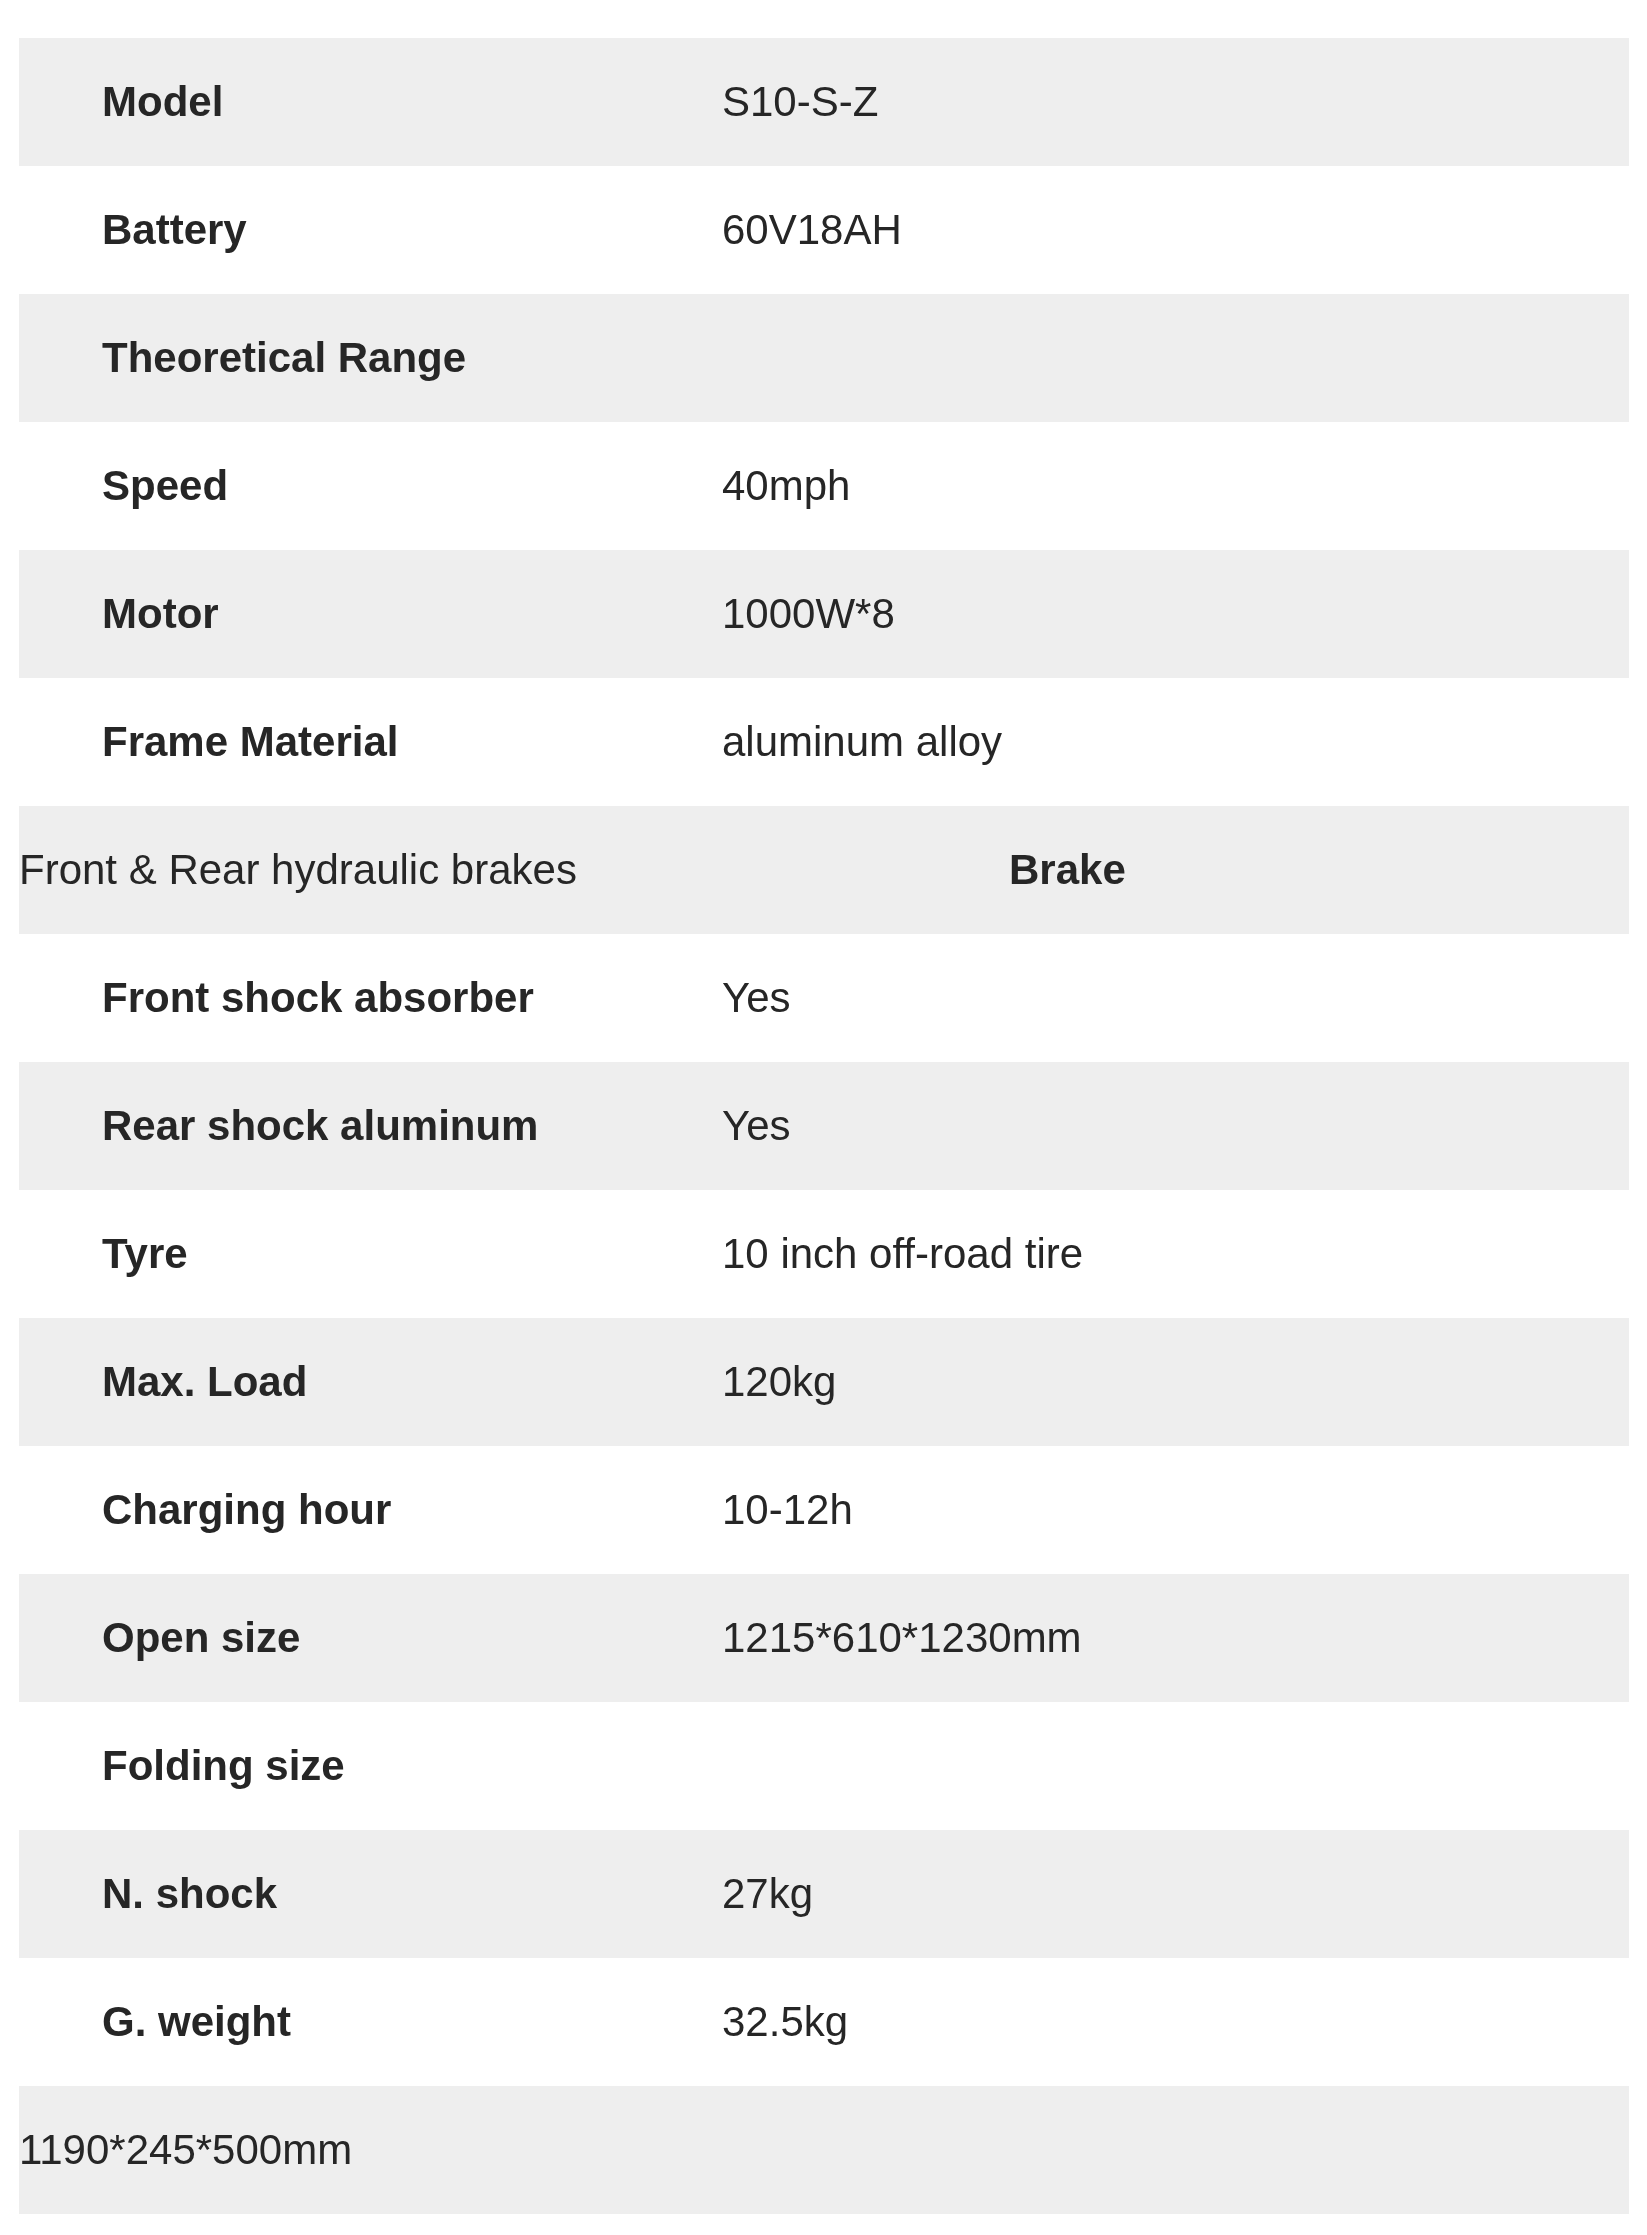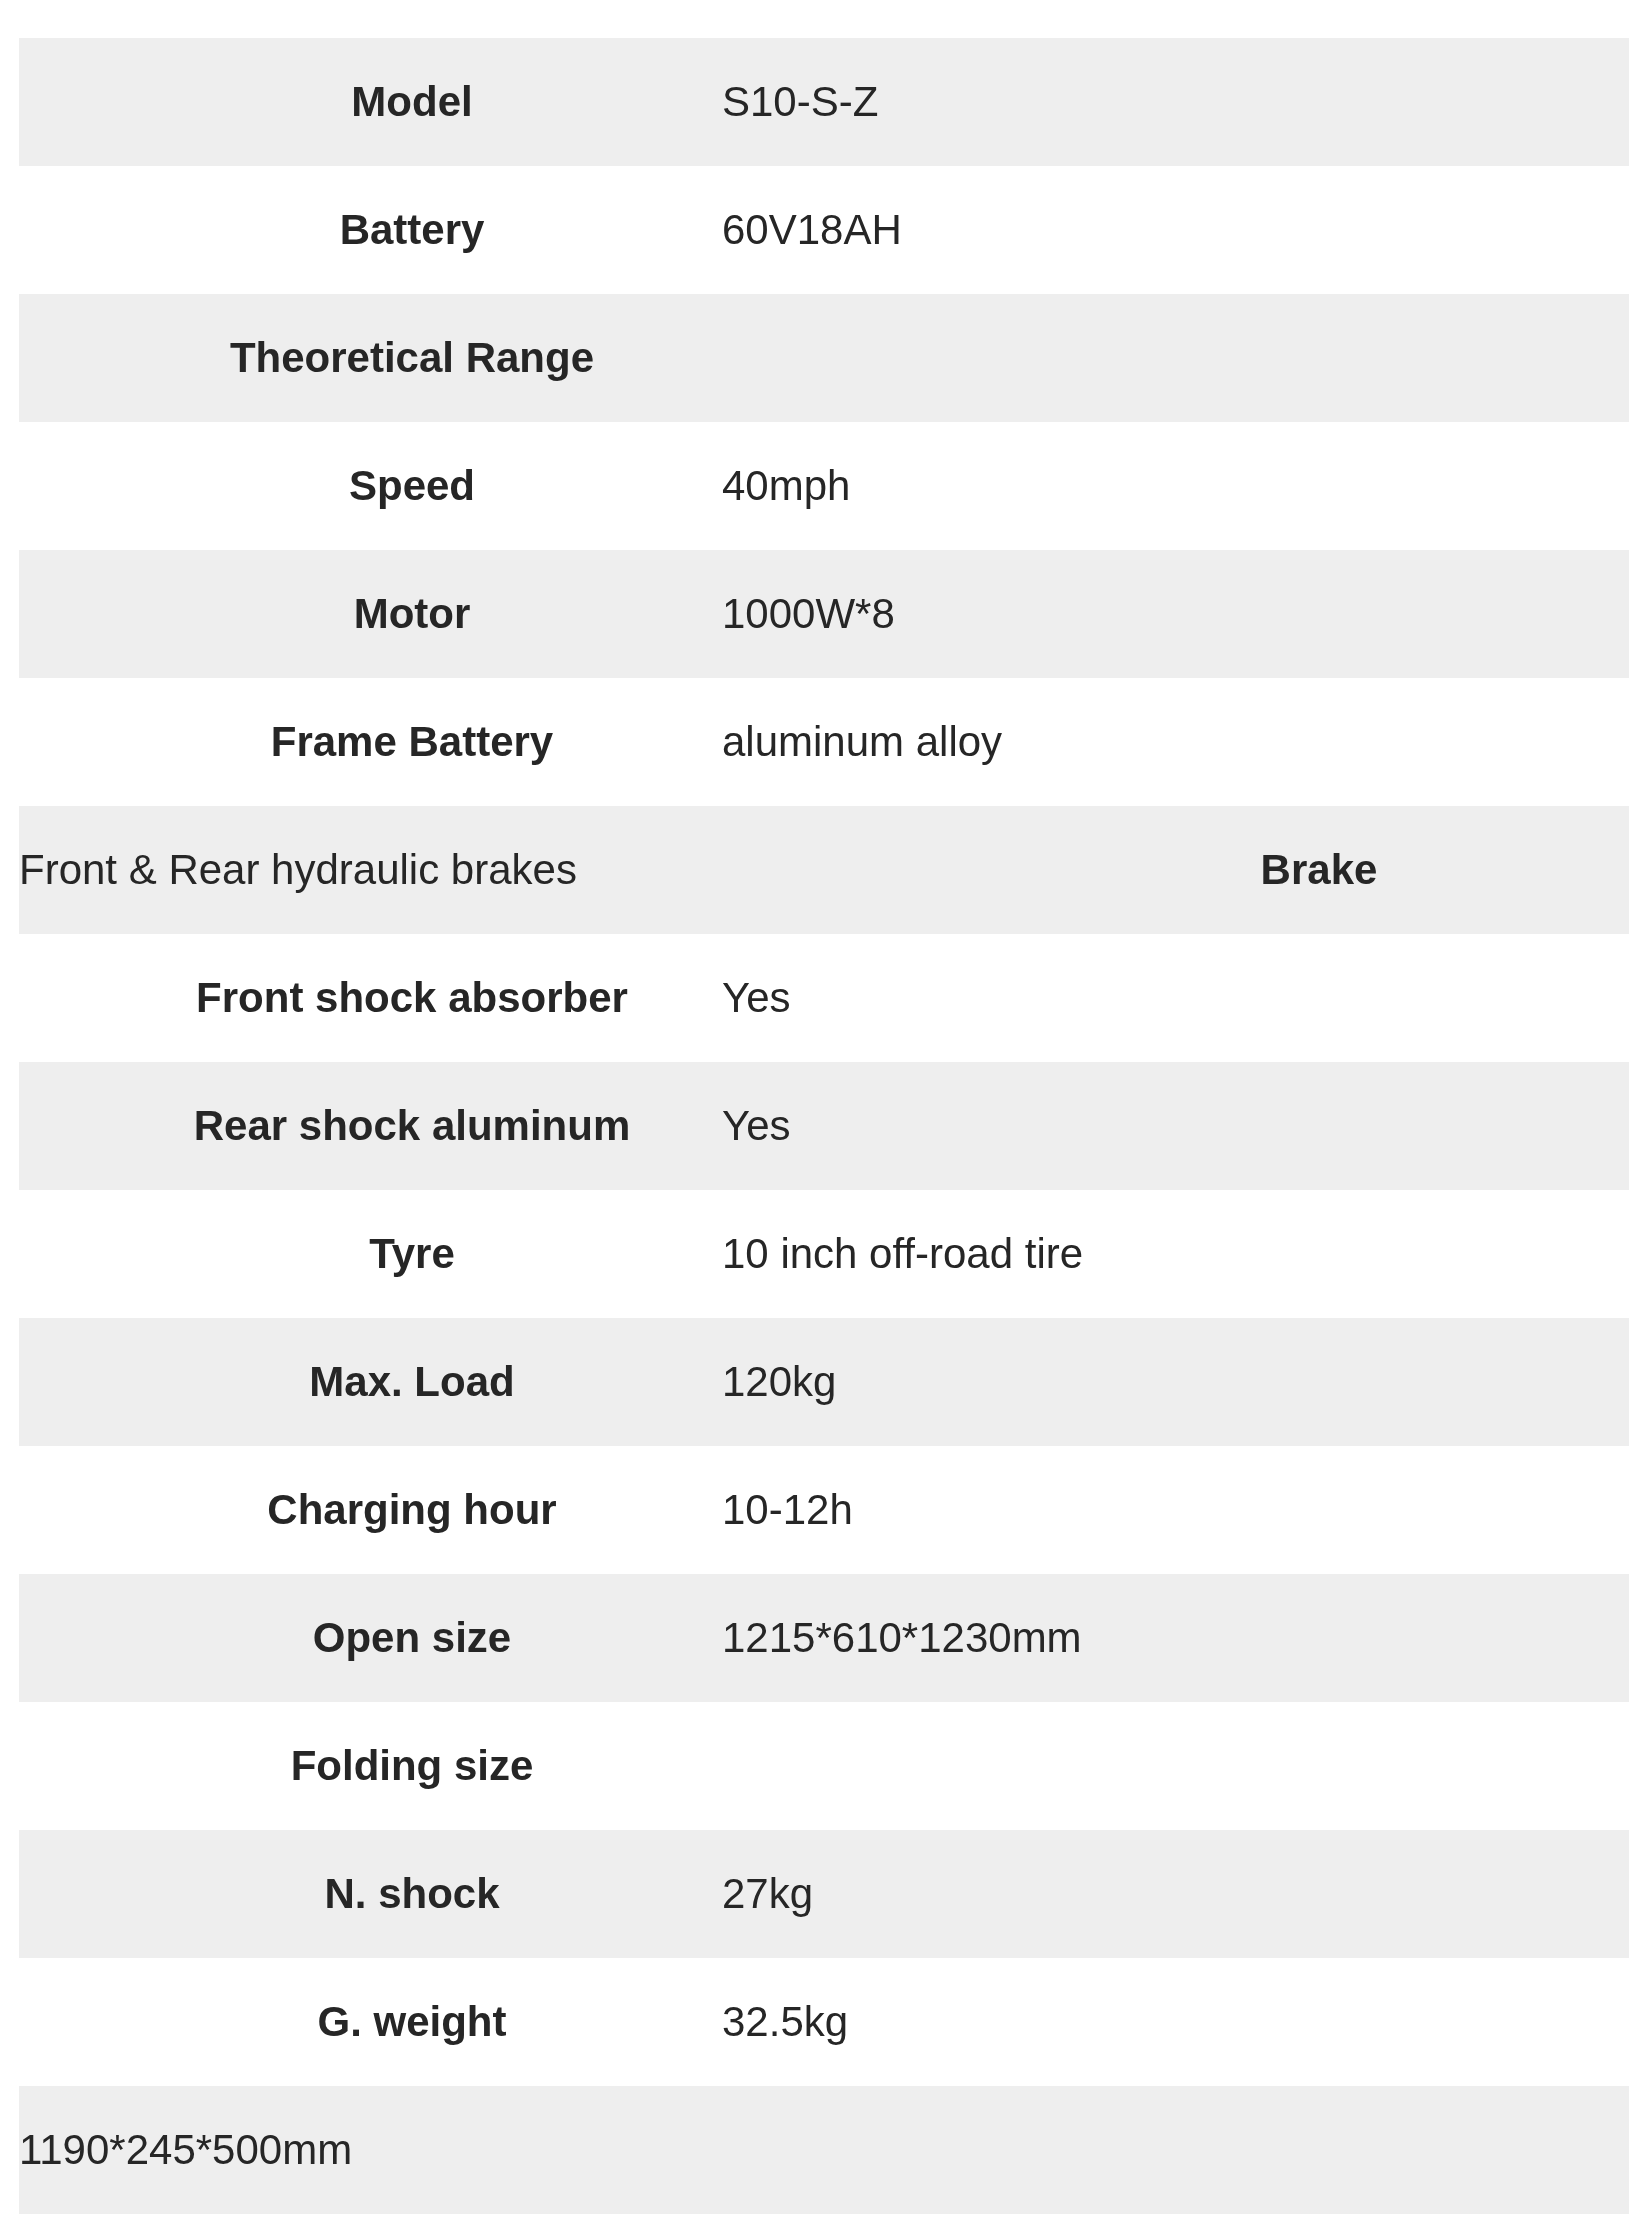--- a/index.html
+++ b/index.html
@@ -35,21 +35,20 @@
     font-size: 42px;
     line-height: 1.15;
     color: var(--text-col, #262626);
     white-space: nowrap;
   }
   .spec-cell.label {
     box-sizing: border-box;
     width: 703px;
     padding-left: 83px;
     font-weight: 700;
-    text-align: center;
   }
   .spec-cell.value {
     flex: 1;
     font-weight: 400;
   }
 </style>
 </head>
 <body>
 
 <main class="spec-table">
@@ -71,21 +70,21 @@
     <div class="spec-cell label">Speed</div>
     <div class="spec-cell value">40mph</div>
   </div>
 
   <div class="spec-row">
     <div class="spec-cell label">Motor</div>
     <div class="spec-cell value">1000W*8</div>
   </div>
 
   <div class="spec-row">
-    <div class="spec-cell label">Frame Battery</div>
+    <div class="spec-cell label">Frame Material</div>
     <div class="spec-cell value">aluminum alloy</div>
   </div>
 
   <div class="spec-row">
     <div class="spec-cell value">Front &amp; Rear hydraulic brakes</div>
     <div class="spec-cell label">Brake</div>
   </div>
 
   <div class="spec-row">
     <div class="spec-cell label">Front shock absorber</div>

